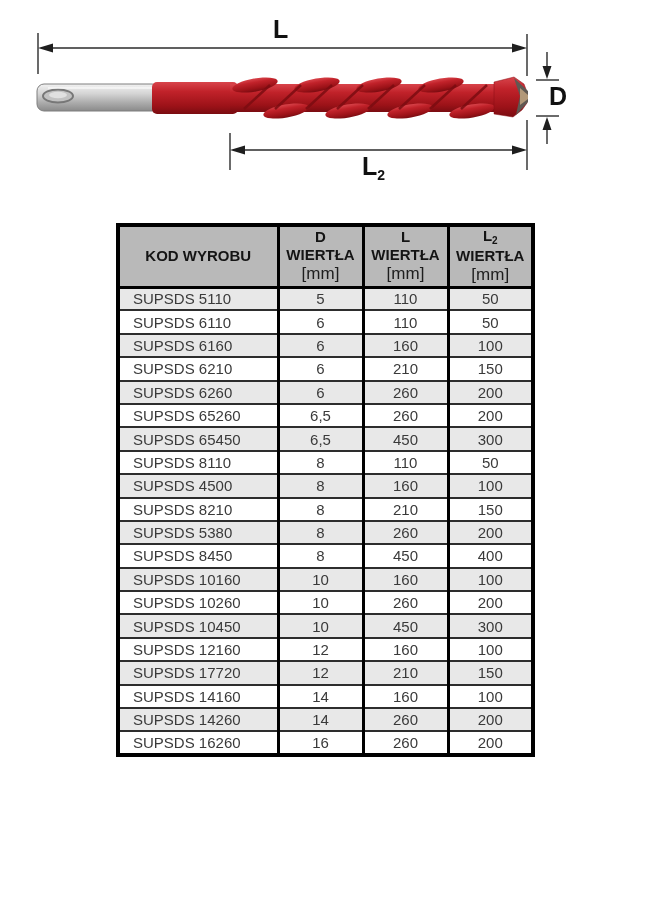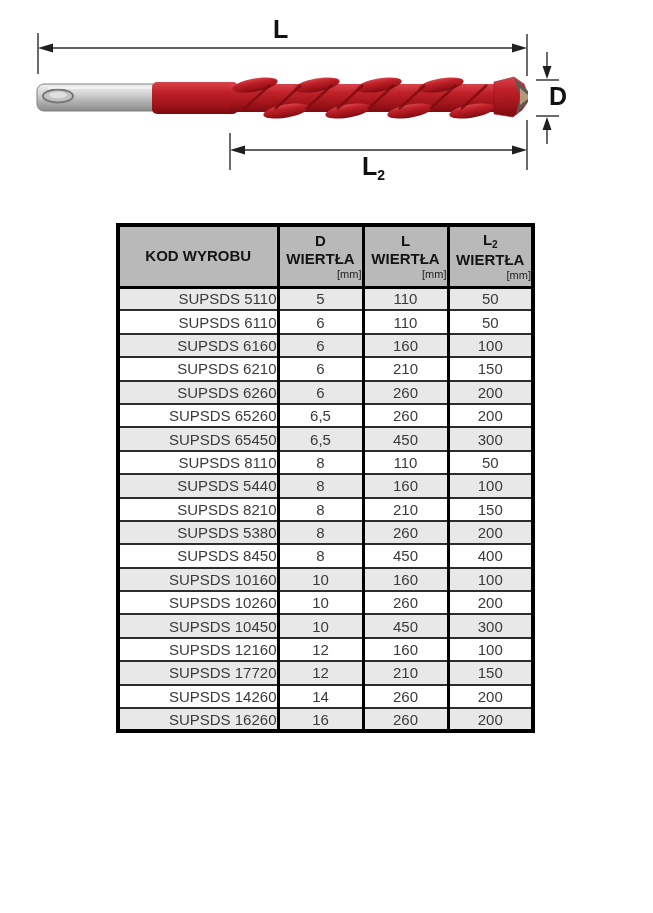--- a/index.html
+++ b/index.html
@@ -24,32 +24,32 @@
 
   table.spec thead th {
     background:#b9b9b9;
     border-left:3px solid #000000;
     border-bottom:3px solid #000000;
     height:62px; padding:0;
     text-align:center; vertical-align:middle;
     font-size:15px; font-weight:bold; color:#141414; line-height:1.2;
   }
   table.spec thead th:first-child { border-left:none; }
-  table.spec th .h-unit { font-weight:normal; font-size:11px; color:#1e1e1e;text-align:right; }
+  table.spec th .h-unit { font-weight:normal; font-size:17px; color:#1e1e1e; }
   table.spec th .sub { font-size:10px; vertical-align:-3px; }
 
   table.spec td {
     border-left:3px solid #000000;
     border-top:2px solid #2d2d2d;
     height:23.4px; padding:0;
     font-size:15px; color:#3a3a3a;
     text-align:center; vertical-align:middle;
     background:#ffffff;
   }
-  table.spec td:first-child { border-left:none; text-align:right; padding-left:13px; }
+  table.spec td:first-child { border-left:none; text-align:left; padding-left:13px; }
   table.spec tbody tr:first-child td { border-top:none; }
   table.spec tbody tr:nth-child(odd) td { background:#e8e8e8; }
 </style>
 </head>
 <body>
 
 <div class="page">
 
   <div class="diagram">
     <svg class="drawing" width="653" height="212" viewBox="0 0 653 212">
@@ -207,21 +207,21 @@
           <td>450</td>
           <td>300</td>
         </tr>
         <tr>
           <td>SUPSDS 8110</td>
           <td>8</td>
           <td>110</td>
           <td>50</td>
         </tr>
         <tr>
-          <td>SUPSDS 5440</td>
+          <td>SUPSDS 4500</td>
           <td>8</td>
           <td>160</td>
           <td>100</td>
         </tr>
         <tr>
           <td>SUPSDS 8210</td>
           <td>8</td>
           <td>210</td>
           <td>150</td>
         </tr>
@@ -261,20 +261,26 @@
           <td>160</td>
           <td>100</td>
         </tr>
         <tr>
           <td>SUPSDS 17720</td>
           <td>12</td>
           <td>210</td>
           <td>150</td>
         </tr>
         <tr>
+          <td>SUPSDS 14160</td>
+          <td>14</td>
+          <td>160</td>
+          <td>100</td>
+        </tr>
+        <tr>
           <td>SUPSDS 14260</td>
           <td>14</td>
           <td>260</td>
           <td>200</td>
         </tr>
         <tr>
           <td>SUPSDS 16260</td>
           <td>16</td>
           <td>260</td>
           <td>200</td>

